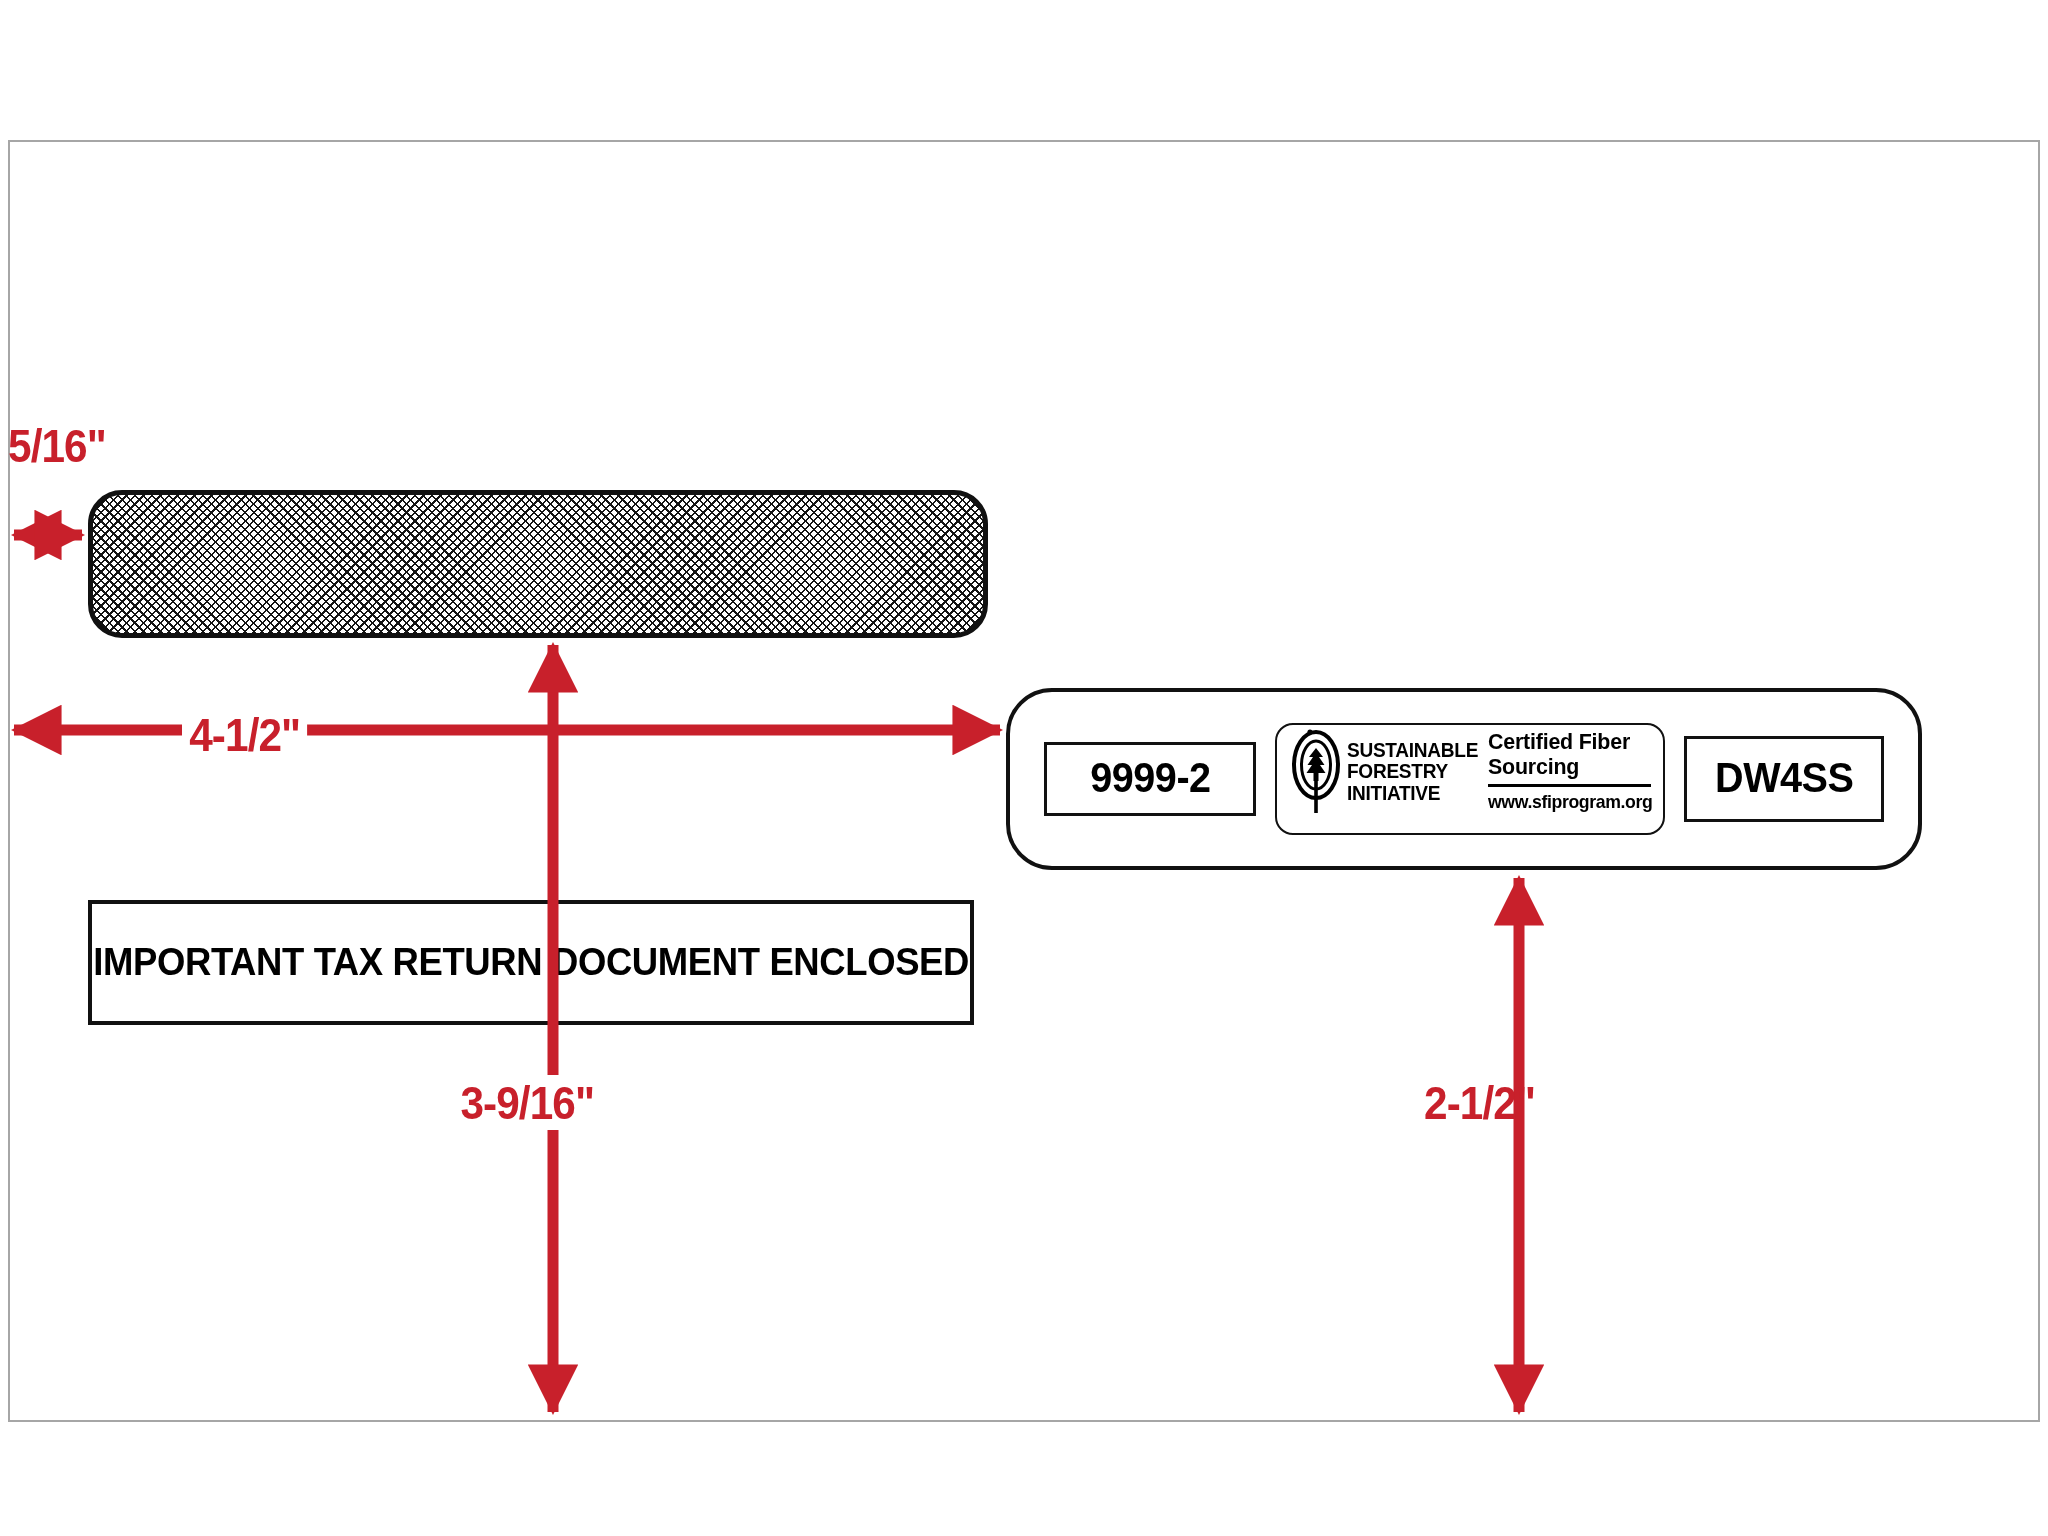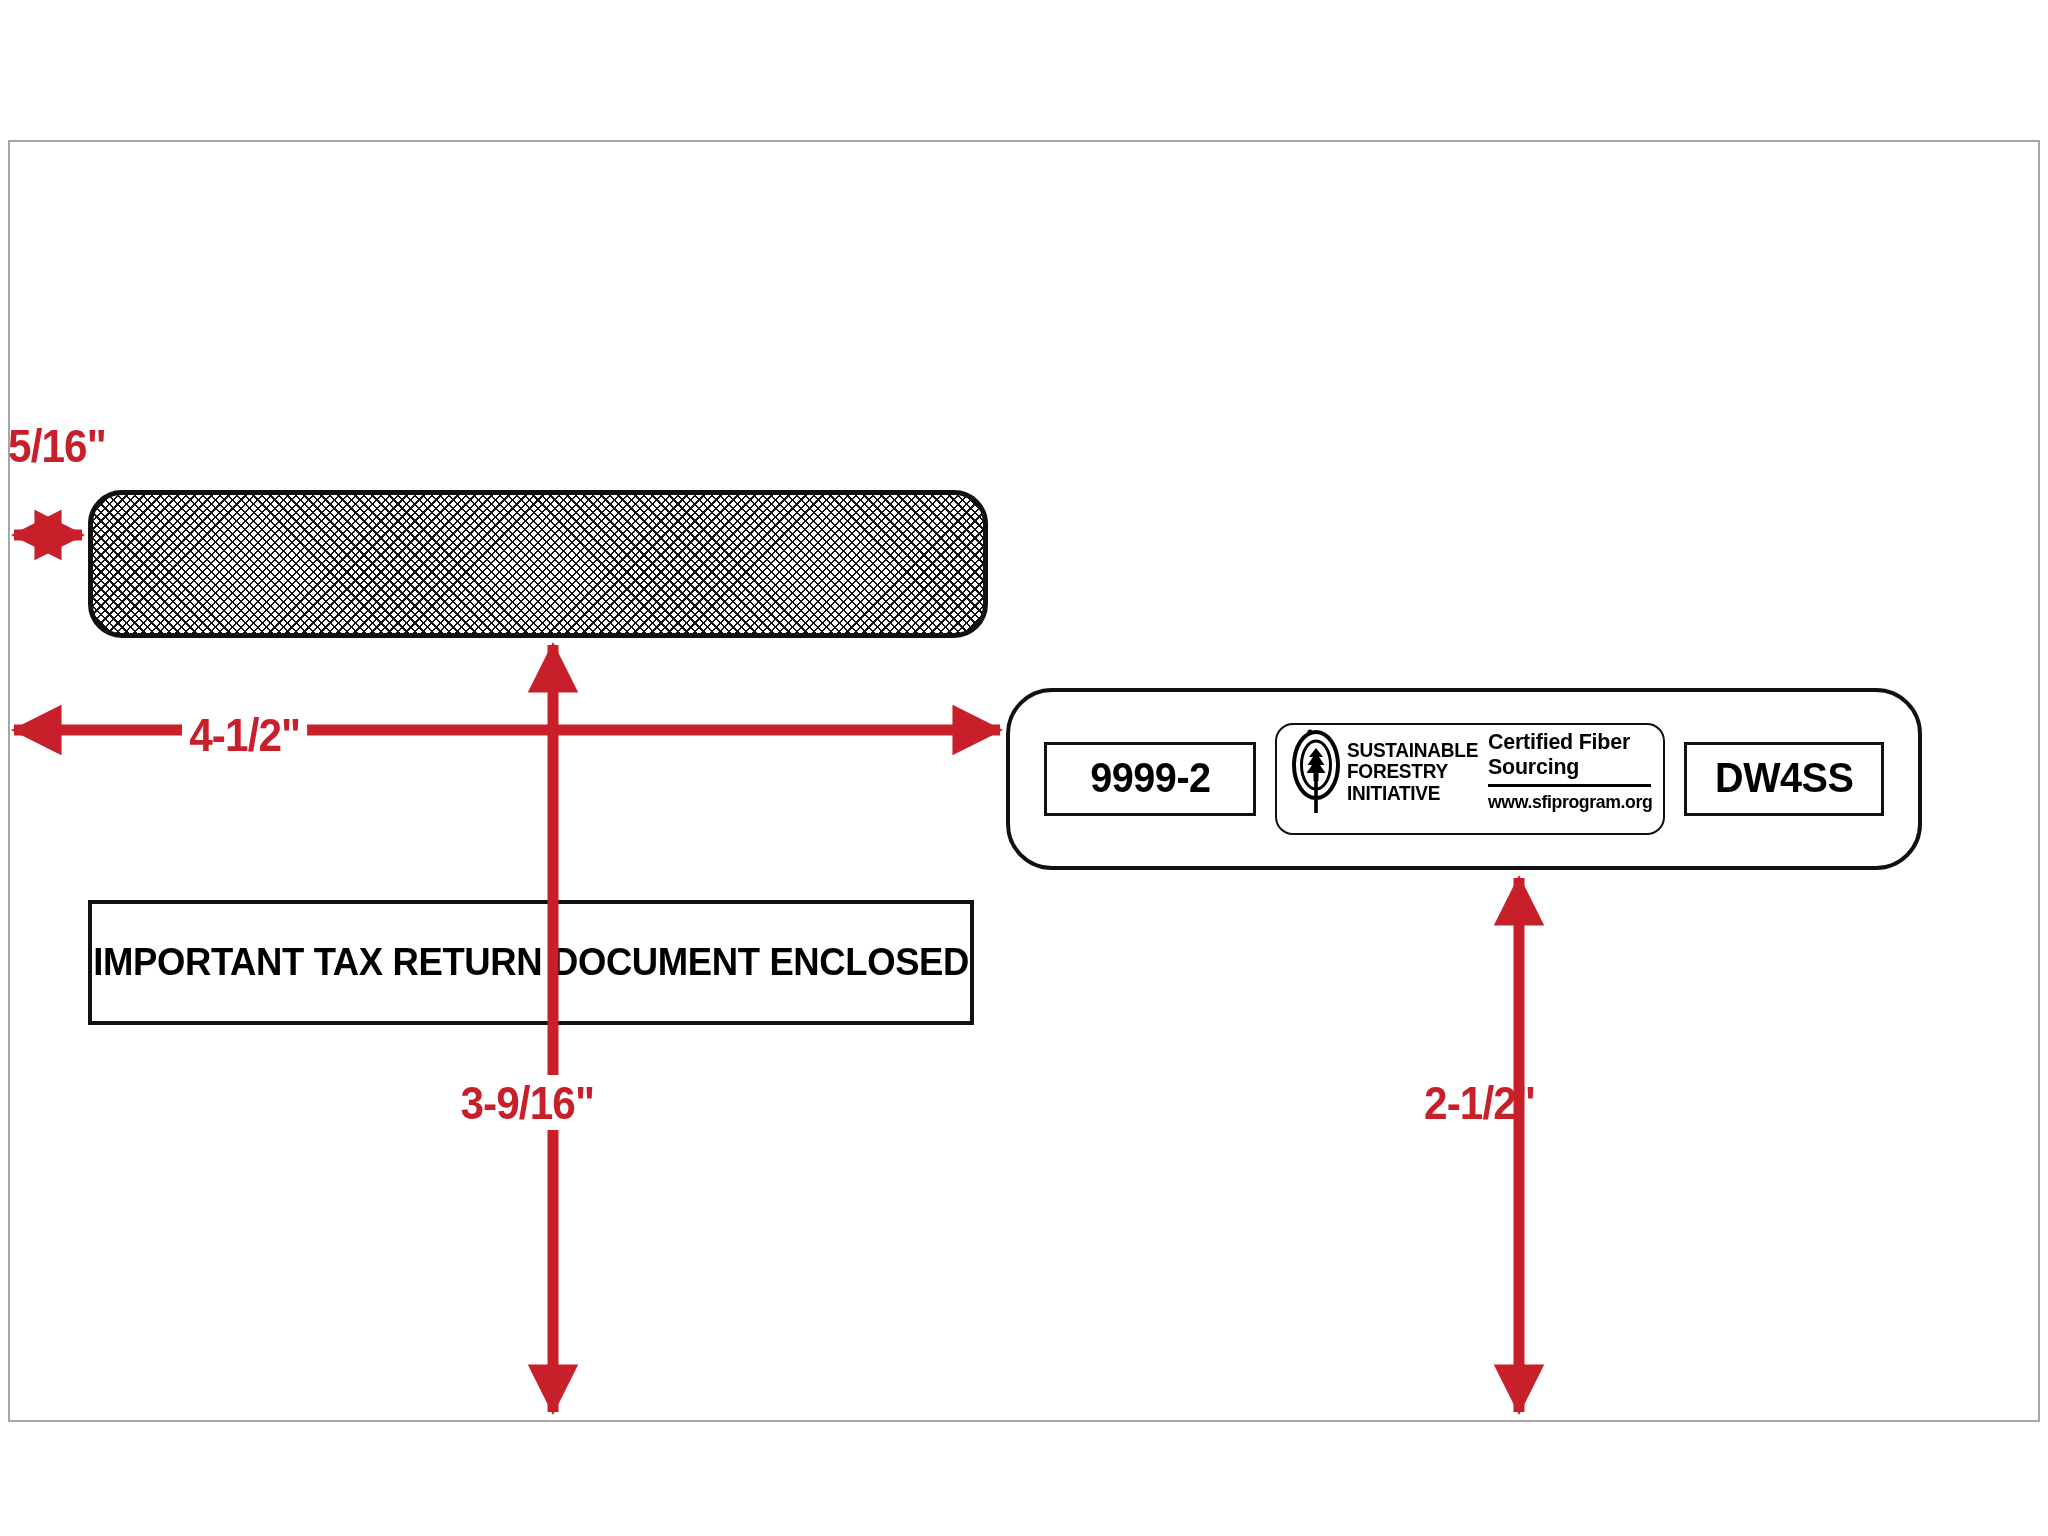--- a/index.html
+++ b/index.html
@@ -82,21 +82,21 @@
     font-family: "Liberation Sans", sans-serif;
     font-weight: bold;
     font-size: 43px;
     letter-spacing: -0.5px;
     color: #000;
     transform: scaleX(0.92);
     white-space: nowrap;
     line-height: 1.05;
   }
   .box-left  { width: 212px; height: 74px; }
-  .box-right { width: 200px; height: 74px; }
+  .box-right { width: 200px; height: 86px; }
 
   
   .sfi {
     width: 390px;
     height: 112px;
     box-sizing: border-box;
     border: 2.5px solid #111111;
     border-radius: 18px;
     background: #fff;
     display: flex;

